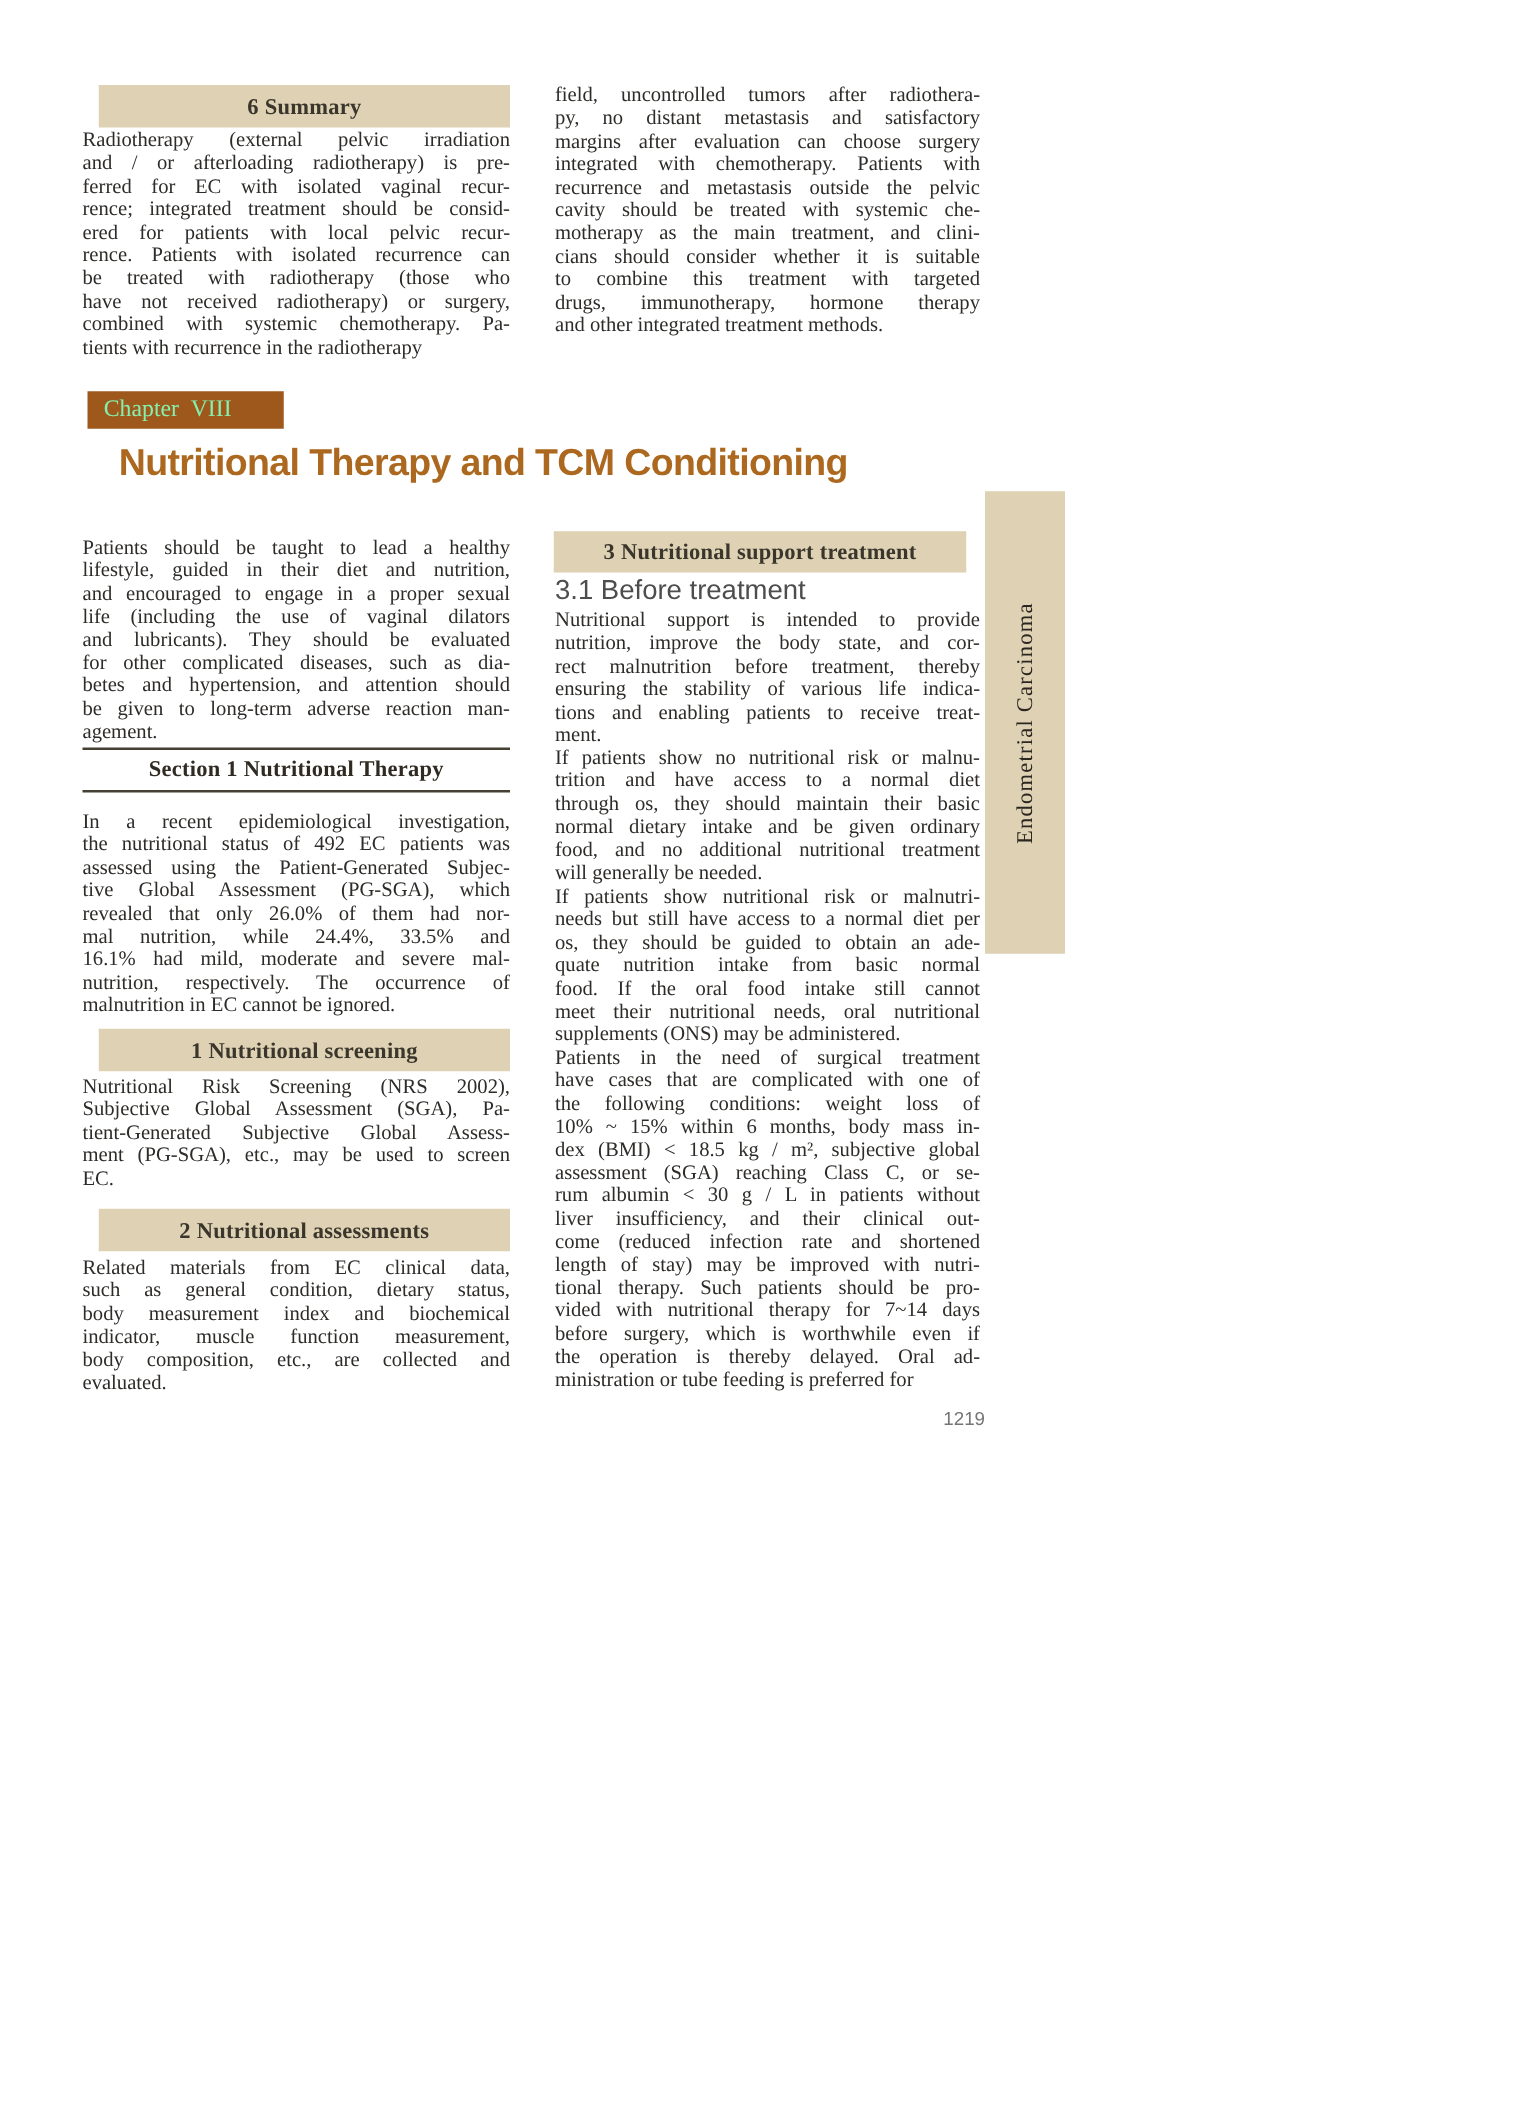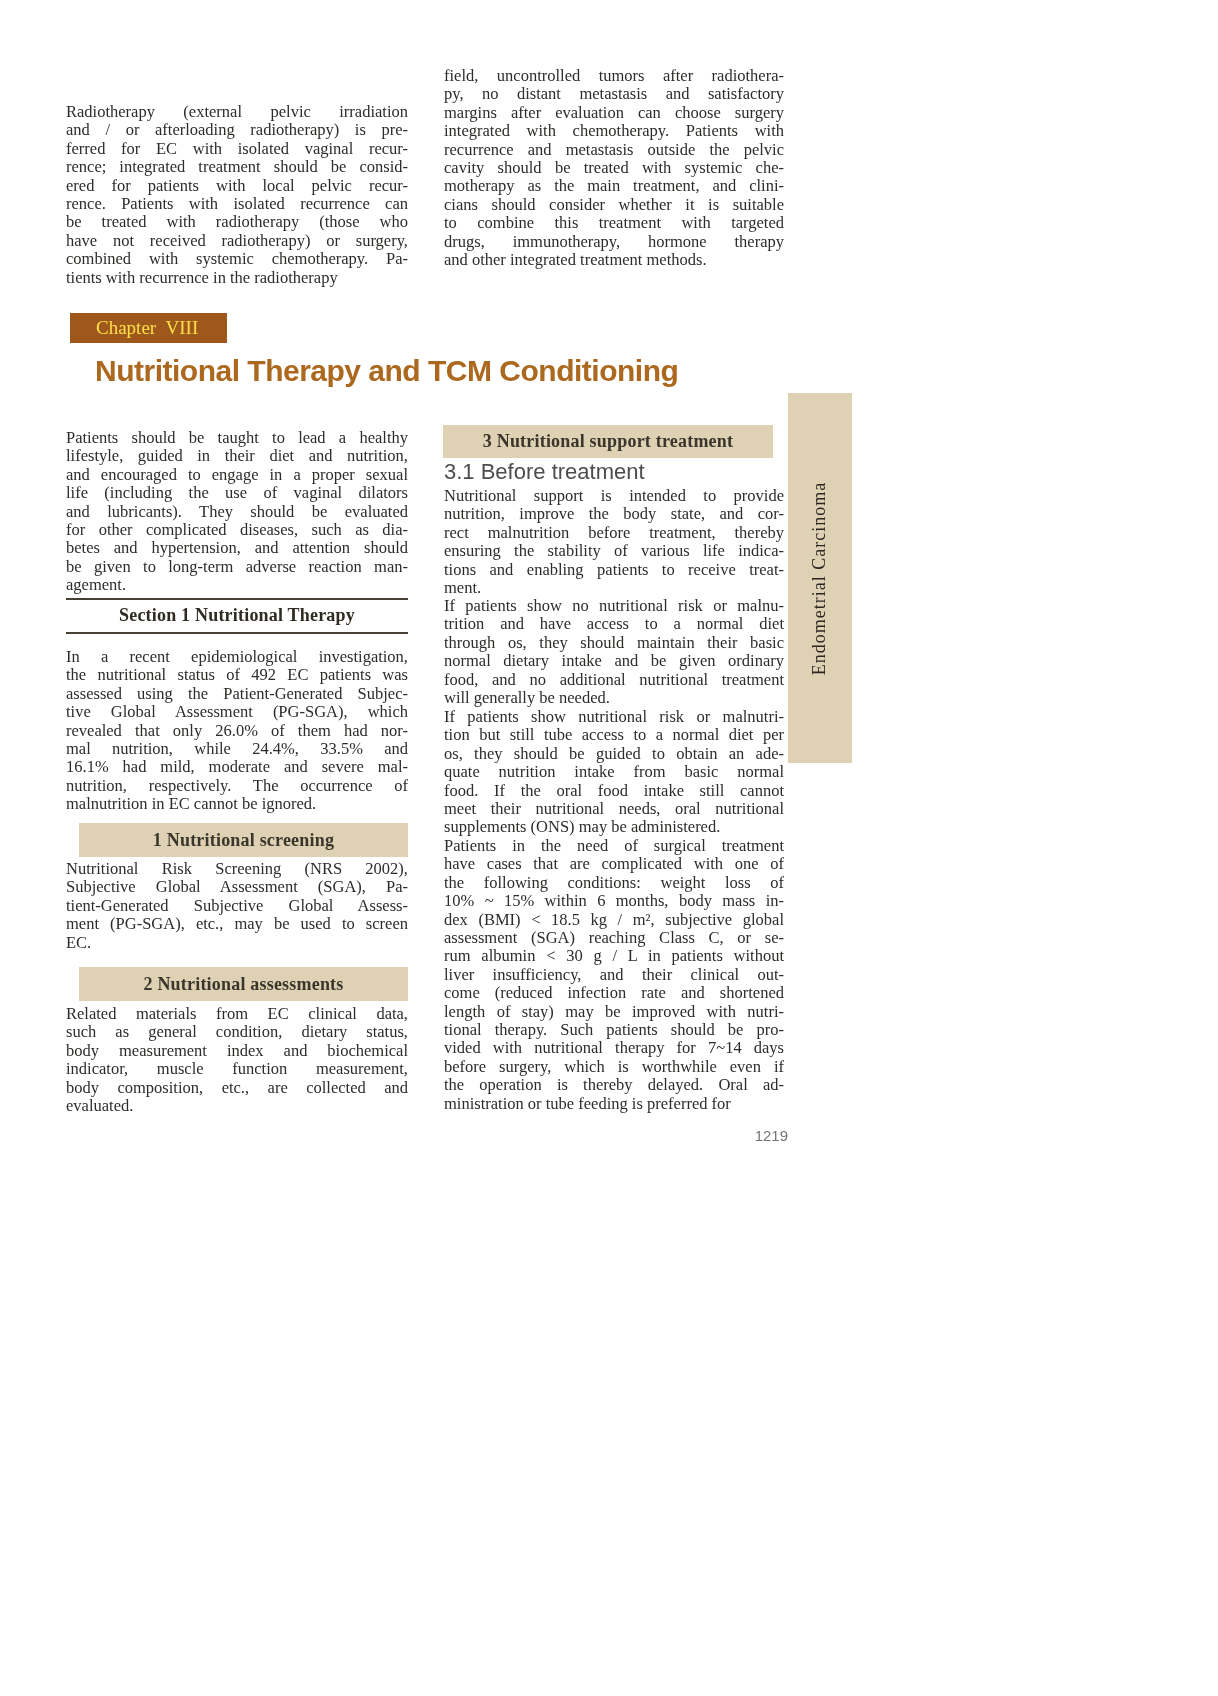--- a/index.html
+++ b/index.html
@@ -10,22 +10,22 @@
   .tanbox {
     position:absolute; background:#DED1B4; box-sizing:border-box;
     display:flex; align-items:center; justify-content:center;
     font-weight:bold; font-size:18px; color:#3a362c; letter-spacing:0.2px;
   }
   .para { position:absolute; font-size:16.5px; line-height:18.4px; color:#2e2c29; }
   .tline { text-align:justify; text-align-last:justify; }
   .tline.last { text-align-last:auto; }
   .chapterbox {
     position:absolute; left:70px; top:313px; width:157px; height:30px;
-    background:#9E581C; color:#fde047; font-size:19px; line-height:30px;
-    padding-left:26px; box-sizing:border-box; word-spacing:5px;
+    background:#9E581C; color:#86efac; font-size:19px; line-height:30px;
+    padding-left:13px; box-sizing:border-box; word-spacing:5px;
   }
   .maintitle {
     position:absolute; left:95px; top:354px; white-space:nowrap;
     font-family:"Liberation Sans", sans-serif; font-weight:bold;
     font-size:30px; color:#AC681F; letter-spacing:-0.5px;
   }
   .sectionhead {
     position:absolute; left:66px; top:598px; width:342px; box-sizing:border-box;
     border-top:2px solid #454033; border-bottom:2px solid #454033;
     text-align:center; font-weight:bold; font-size:18px; color:#2f2b22;
@@ -46,20 +46,23 @@
   .pagenum {
     position:absolute; left:444px; top:1127px; width:344px; text-align:right;
     font-family:"Liberation Sans", sans-serif; font-size:15px; color:#757575;
   }
 </style>
 </head>
 <body>
 
 <div class="page">
 
+  <div class="tanbox" style="left:79px; top:68px; width:329px; height:34px;">
+    <span>6 Summary</span>
+  </div>
 
   <div class="para" style="left:66px; top:103px; width:342px;">
       <div class="tline">Radiotherapy (external pelvic irradiation</div>
       <div class="tline">and / or afterloading radiotherapy) is pre-</div>
       <div class="tline">ferred for EC with isolated vaginal recur-</div>
       <div class="tline">rence; integrated treatment should be consid-</div>
       <div class="tline">ered for patients with local pelvic recur-</div>
       <div class="tline">rence. Patients with isolated recurrence can</div>
       <div class="tline">be treated with radiotherapy (those who</div>
       <div class="tline">have not received radiotherapy) or surgery,</div>
@@ -155,21 +158,21 @@
   <div class="para" style="left:444px; top:487px; width:340px;">
       <div class="tline">Nutritional support is intended to provide</div>
       <div class="tline">nutrition, improve the body state, and cor-</div>
       <div class="tline">rect malnutrition before treatment, thereby</div>
       <div class="tline">ensuring the stability of various life indica-</div>
       <div class="tline">tions and enabling patients to receive treat-</div>
       <div class="tline last">ment.</div>
     </div>
   <div class="para" style="left:444px; top:708px; width:340px;">
       <div class="tline">If patients show nutritional risk or malnutri-</div>
-      <div class="tline">tion but still tube access to a normal diet per</div>
+      <div class="tline">needs but still have access to a normal diet per</div>
       <div class="tline">os, they should be guided to obtain an ade-</div>
       <div class="tline">quate nutrition intake from basic normal</div>
       <div class="tline">food. If the oral food intake still cannot</div>
       <div class="tline">meet their nutritional needs, oral nutritional</div>
       <div class="tline last">supplements (ONS) may be administered.</div>
     </div>
   <div class="para" style="left:444px; top:837px; width:340px;">
       <div class="tline">Patients in the need of surgical treatment</div>
       <div class="tline">have cases that are complicated with one of</div>
       <div class="tline">the following conditions: weight loss of</div>

